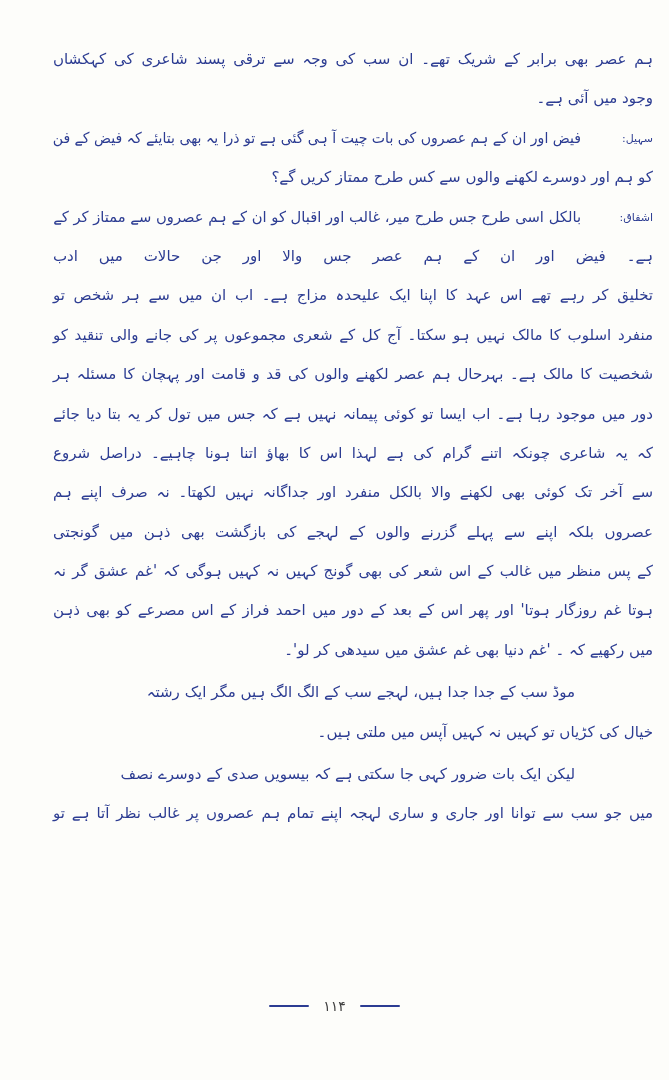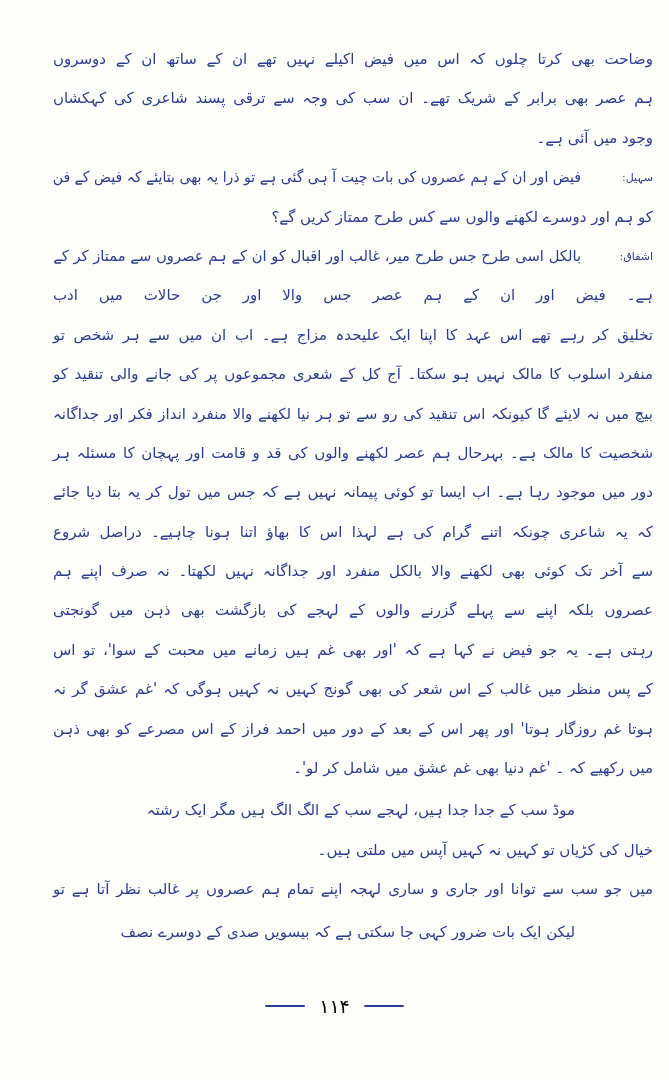--- a/index.html
+++ b/index.html
@@ -24,64 +24,61 @@
   .speaker{flex:0 0 72px;text-align:right;font-size:11px;}
   .qa-text{flex:1 1 auto;min-width:0;text-align:justify;text-align-last:justify;white-space:nowrap;}
   .mixed{display:flex;}
   .mixed-urdu{flex:1 1 auto;min-width:0;text-align:justify;text-align-last:justify;white-space:nowrap;}
   .latin{flex:0 0 auto;direction:ltr;unicode-bidi:isolate;font-size:14px;padding-right:8px;}
   .footer{
     position:absolute;top:994px;left:0;right:0;
     display:flex;align-items:center;justify-content:center;gap:14px;
   }
   .footer-rule{width:40px;height:2px;background:#2c3c92;border-radius:1px;}
-  .pagenum{font-size:19px;line-height:24px;color:#000000;}
+  .pagenum{font-size:14px;line-height:24px;color:#404040;}
 </style>
 </head>
 <body>
 
 <div class="page">
   <div class="text-block">
 
-    <div class="line full fit">وضاحت بھی کرتا چلوں کہ اس میں فیض اکیلے نہیں تھے ان کے ساتھ ان کے دوسروں</div>
     <div class="line full fit">ہم عصر بھی برابر کے شریک تھے۔ ان سب کی وجہ سے ترقی پسند شاعری کی کہکشاں</div>
     <div class="line short">وجود میں آئی ہے۔</div>
 
     <div class="line qa">
       <span class="speaker">سہیل:</span>
       <span class="qa-text fit" style="transform-origin: right center; transform: scaleX(0.937833);">فیض اور ان کے ہم عصروں کی بات چیت آ ہی گئی ہے تو ذرا یہ بھی بتایئے کہ فیض کے فن</span>
     </div>
     <div class="line short">کو ہم اور دوسرے لکھنے والوں سے کس طرح ممتاز کریں گے؟</div>
 
     <div class="line qa">
       <span class="speaker">اشفاق:</span>
       <span class="qa-text fit" style="transform-origin: right center; transform: scaleX(0.981413);">بالکل اسی طرح جس طرح میر، غالب اور اقبال کو ان کے ہم عصروں سے ممتاز کر کے</span>
     </div>
 
     <div class="line mixed">
       <span class="mixed-urdu fit">ہے۔ فیض اور ان کے ہم عصر جس والا اور جن حالات میں ادب</span>
     </div>
 
     <div class="line full fit">تخلیق کر رہے تھے اس عہد کا اپنا ایک علیحدہ مزاج ہے۔ اب ان میں سے ہر شخص تو</div>
     <div class="line full fit">منفرد اسلوب کا مالک نہیں ہو سکتا۔ آج کل کے شعری مجموعوں پر کی جانے والی تنقید کو</div>
-    <div class="line full fit">بیچ میں نہ لایئے گا کیونکہ اس تنقید کی رو سے تو ہر نیا لکھنے والا منفرد انداز فکر اور جداگانہ</div>
     <div class="line full fit">شخصیت کا مالک ہے۔ بہرحال ہم عصر لکھنے والوں کی قد و قامت اور پہچان کا مسئلہ ہر</div>
     <div class="line full fit">دور میں موجود رہا ہے۔ اب ایسا تو کوئی پیمانہ نہیں ہے کہ جس میں تول کر یہ بتا دیا جائے</div>
     <div class="line full fit">کہ یہ شاعری چونکہ اتنے گرام کی ہے لہذا اس کا بھاؤ اتنا ہونا چاہیے۔ دراصل شروع</div>
     <div class="line full fit">سے آخر تک کوئی بھی لکھنے والا بالکل منفرد اور جداگانہ نہیں لکھتا۔ نہ صرف اپنے ہم</div>
     <div class="line full fit">عصروں بلکہ اپنے سے پہلے گزرنے والوں کے لہجے کی بازگشت بھی ذہن میں گونجتی</div>
-    <div class="line full fit">رہتی ہے۔ یہ جو فیض نے کہا ہے کہ 'اور بھی غم ہیں زمانے میں محبت کے سوا'، تو اس</div>
     <div class="line full fit">کے پس منظر میں غالب کے اس شعر کی بھی گونج کہیں نہ کہیں ہوگی کہ 'غم عشق گر نہ</div>
     <div class="line full fit">ہوتا غم روزگار ہوتا' اور پھر اس کے بعد کے دور میں احمد فراز کے اس مصرعے کو بھی ذہن</div>
-    <div class="line short">میں رکھیے کہ ۔ 'غم دنیا بھی غم عشق میں شامل کر لو'۔</div>
+    <div class="line short">میں رکھیے کہ ۔ 'غم دنیا بھی غم عشق میں سیدھی کر لو'۔</div>
 
     <div class="line short indent gap">موڈ سب کے جدا جدا ہیں، لہجے سب کے الگ الگ ہیں مگر ایک رشتہ</div>
     <div class="line short">خیال کی کڑیاں تو کہیں نہ کہیں آپس میں ملتی ہیں۔</div>
+    <div class="line short indent gap">لیکن ایک بات ضرور کہی جا سکتی ہے کہ بیسویں صدی کے دوسرے نصف</div>
     <div class="line full fit">میں جو سب سے توانا اور جاری و ساری لہجہ اپنے تمام ہم عصروں پر غالب نظر آتا ہے تو</div>
-    <div class="line short indent gap">لیکن ایک بات ضرور کہی جا سکتی ہے کہ بیسویں صدی کے دوسرے نصف</div>
   </div>
 
   <div class="footer">
     <span class="footer-rule"></span>
     <span class="pagenum">۱۱۴</span>
     <span class="footer-rule"></span>
   </div>
 </div>
 
 </body></html>

